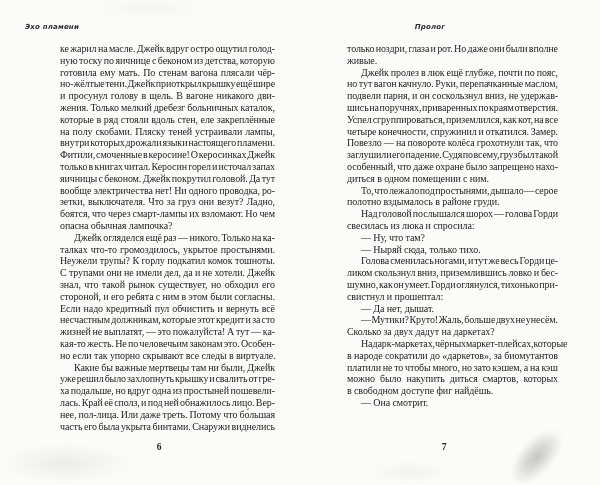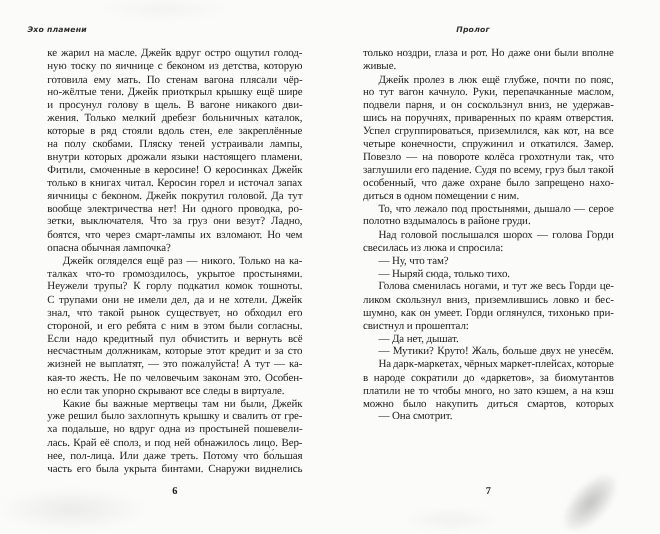--- a/index.html
+++ b/index.html
@@ -14,21 +14,21 @@
   .page.right{left:330px;width:228px;}
   .running-header{
     position:absolute;top:23px;left:0;right:0;
     font-family:"DejaVu Sans", sans-serif;
     font-weight:bold;font-style:italic;
     font-size:7px;letter-spacing:0.2px;color:#2e2e2e;
     white-space:nowrap;
   }
   .page.left .running-header{left:-18px;text-align:left;}
   .page.right .running-header{right:14px;left:auto;text-align:center;width:228px;}
-  .page-body{position:absolute;top:43px;left:0;right:0;}
+  .page-body{position:absolute;top:43px;left:17px;right:0;}
   .line{
     height:11.8px;line-height:11.8px;
     font-size:10px;letter-spacing:-0.1px;
     white-space:nowrap;
   }
   .line.just{display:flex;justify-content:space-between;white-space:normal;}
   .line.just span{white-space:nowrap;}
   .line.indent{padding-left:14px;}
   .page-number{
     position:absolute;top:442px;left:0;right:0;
@@ -543,20 +543,21 @@
       <div class="line indent just">
         <span>—</span>
         <span>Мутики?</span>
         <span>Круто!</span>
         <span>Жаль,</span>
         <span>больше</span>
         <span>двух</span>
         <span>не</span>
         <span>унесём.</span>
       </div>
+      <div class="line">Сколько за двух дадут на даркетах?</div>
       <div class="line indent just">
         <span>На</span>
         <span>дарк-маркетах,</span>
         <span>чёрных</span>
         <span>маркет-плейсах,</span>
         <span>которые</span>
       </div>
       <div class="line just">
         <span>в</span>
         <span>народе</span>
@@ -580,20 +581,21 @@
         <span>кэш</span>
       </div>
       <div class="line just">
         <span>можно</span>
         <span>было</span>
         <span>накупить</span>
         <span>диться</span>
         <span>смартов,</span>
         <span>которых</span>
       </div>
+      <div class="line">в свободном доступе фиг найдёшь.</div>
       <div class="line indent">— Она смотрит.</div>
     </div>
   <div class="page-number">7</div>
 </div>
 
 <div class="scan-smudge smudge-br"></div>
 <div class="scan-smudge smudge-bl"></div>
 <div class="scan-smudge smudge-b7"></div>
 <div class="scan-smudge smudge-t"></div>
 

